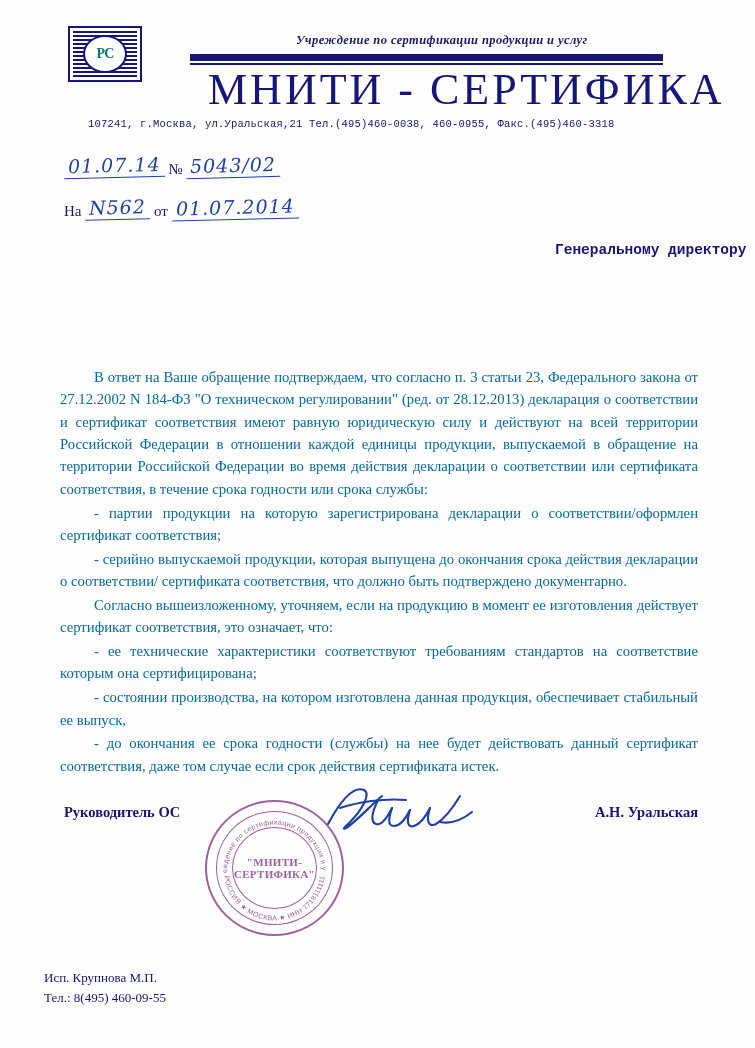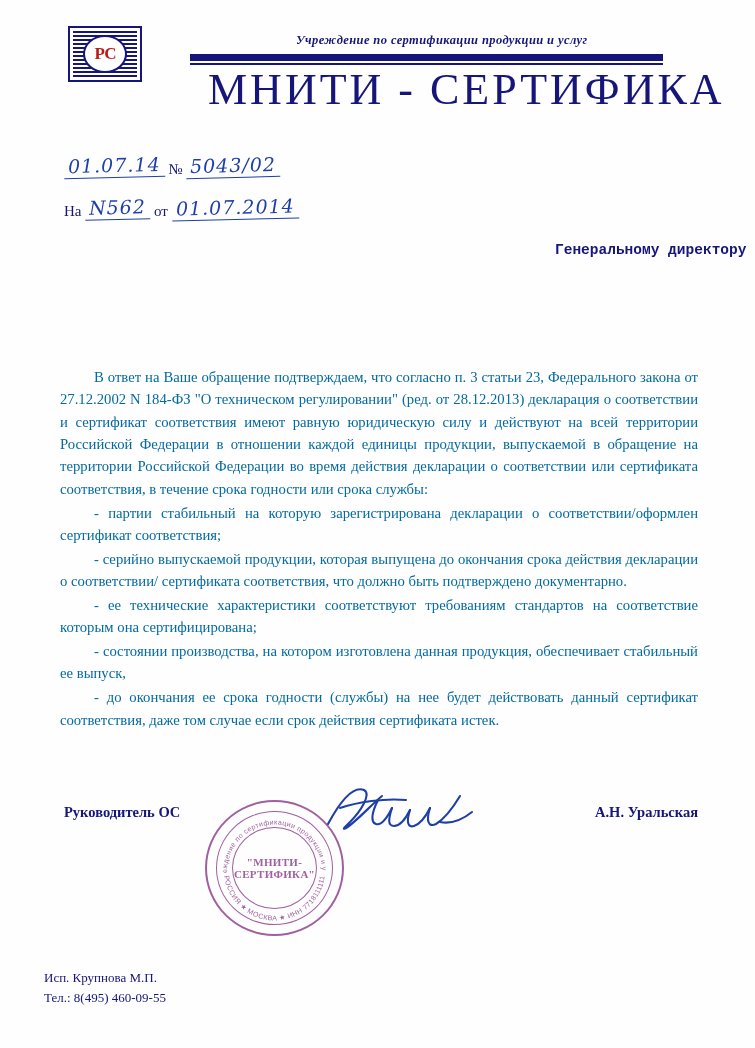--- a/index.html
+++ b/index.html
@@ -58,22 +58,22 @@
     width: 40px;
     height: 34px;
     border: 2px solid #15157a;
     border-radius: 50%;
     background: #ffffff;
     display: flex;
     align-items: center;
     justify-content: center;
     font-family: "Liberation Serif", serif;
     font-weight: bold;
-    font-size: 17px;
-    color: #b91c1c;
+    font-size: 14px;
+    color: #0f766e;
     letter-spacing: -1px;
   }
 
   .org-sub {
     position: absolute;
     left: 296px;
     top: 33px;
     font-family: "Liberation Serif", serif;
     font-style: italic;
     font-weight: bold;
@@ -302,20 +302,21 @@
       <div class="logo-oval">РС</div>
     </div>
 
     <div class="org-sub">Учреждение по сертификации продукции и услуг</div>
 
     <div class="rule-thick"></div>
     <div class="rule-thin"></div>
 
     <div class="org-name">МНИТИ - СЕРТИФИКА</div>
 
+    <div class="contacts">107241, г.Москва, ул.Уральская,21   Тел.(495)460-0038, 460-0955, Факс.(495)460-3318</div>
   </div>
 
   <div class="ref-block">
     <div class="ref-line ref-row1">
       <span class="hand">01.07.14</span>
       <span class="ref-label">№</span>
       <span class="hand">5043/02</span>
     </div>
     <div class="ref-line ref-row2">
       <span class="ref-label">На</span>
@@ -324,22 +325,23 @@
       <span class="hand">01.07.2014</span>
     </div>
   </div>
 
   <div class="addressee">
     <div>Генеральному директору</div>
   </div>
 
   <div class="body-text">
     <p>В ответ на Ваше обращение подтверждаем, что согласно п. 3 статьи 23, Федерального закона от 27.12.2002 N 184-ФЗ "О техническом регулировании" (ред. от 28.12.2013) декларация о соответствии и сертификат соответствия имеют равную юридическую силу и действуют на всей территории Российской Федерации в отношении каждой единицы продукции, выпускаемой в обращение на территории Российской Федерации во время действия декларации о соответствии или сертификата соответствия, в течение срока годности или срока службы:</p>
-    <p class="dash">- партии стабильный на которую зарегистрирована декларации о соответствии/оформлен сертификат соответствия;</p>
+    <p class="dash">- партии продукции на которую зарегистрирована декларации о соответствии/оформлен сертификат соответствия;</p>
     <p class="dash">- серийно выпускаемой продукции, которая выпущена до окончания срока действия декларации о соответствии/ сертификата соответствия, что должно быть подтверждено документарно.</p>
+    <p>Согласно вышеизложенному, уточняем, если на продукцию в момент ее изготовления действует сертификат соответствия, это означает, что:</p>
     <p class="dash">- ее технические характеристики соответствуют требованиям стандартов на соответствие которым она сертифицирована;</p>
     <p class="dash">- состоянии производства, на котором изготовлена данная продукция, обеспечивает стабильный ее выпуск,</p>
     <p class="dash">- до окончания ее срока годности (службы) на нее будет действовать данный сертификат соответствия, даже  том случае если срок действия сертификата истек.</p>
   </div>
 
   <div class="sig-row">
     <div class="sig-title">Руководитель ОС</div>
     <div class="sig-name">А.Н. Уральская</div>
   </div>
 

